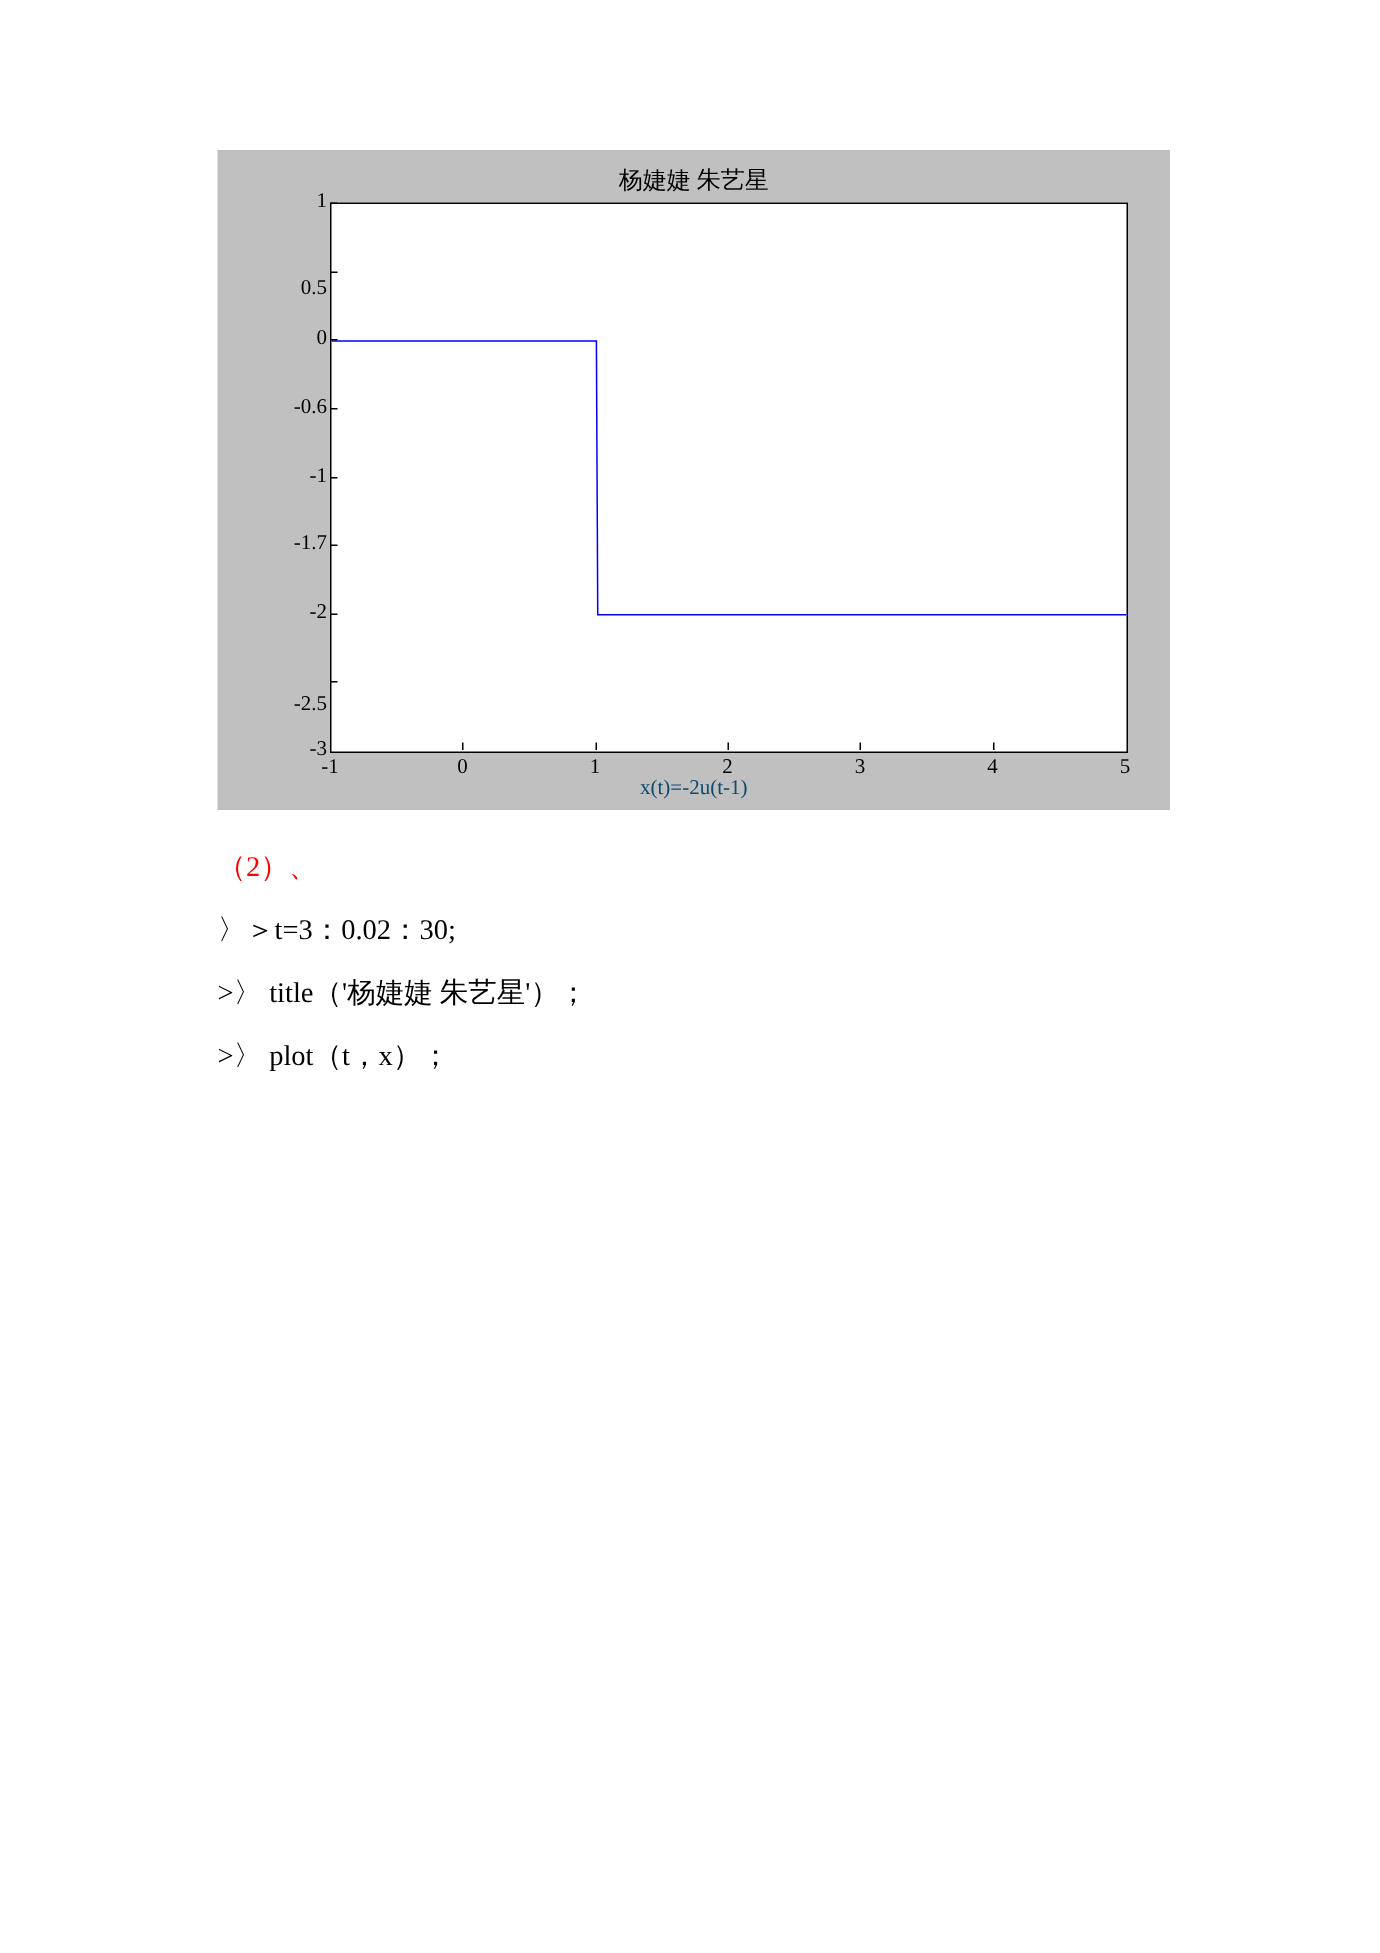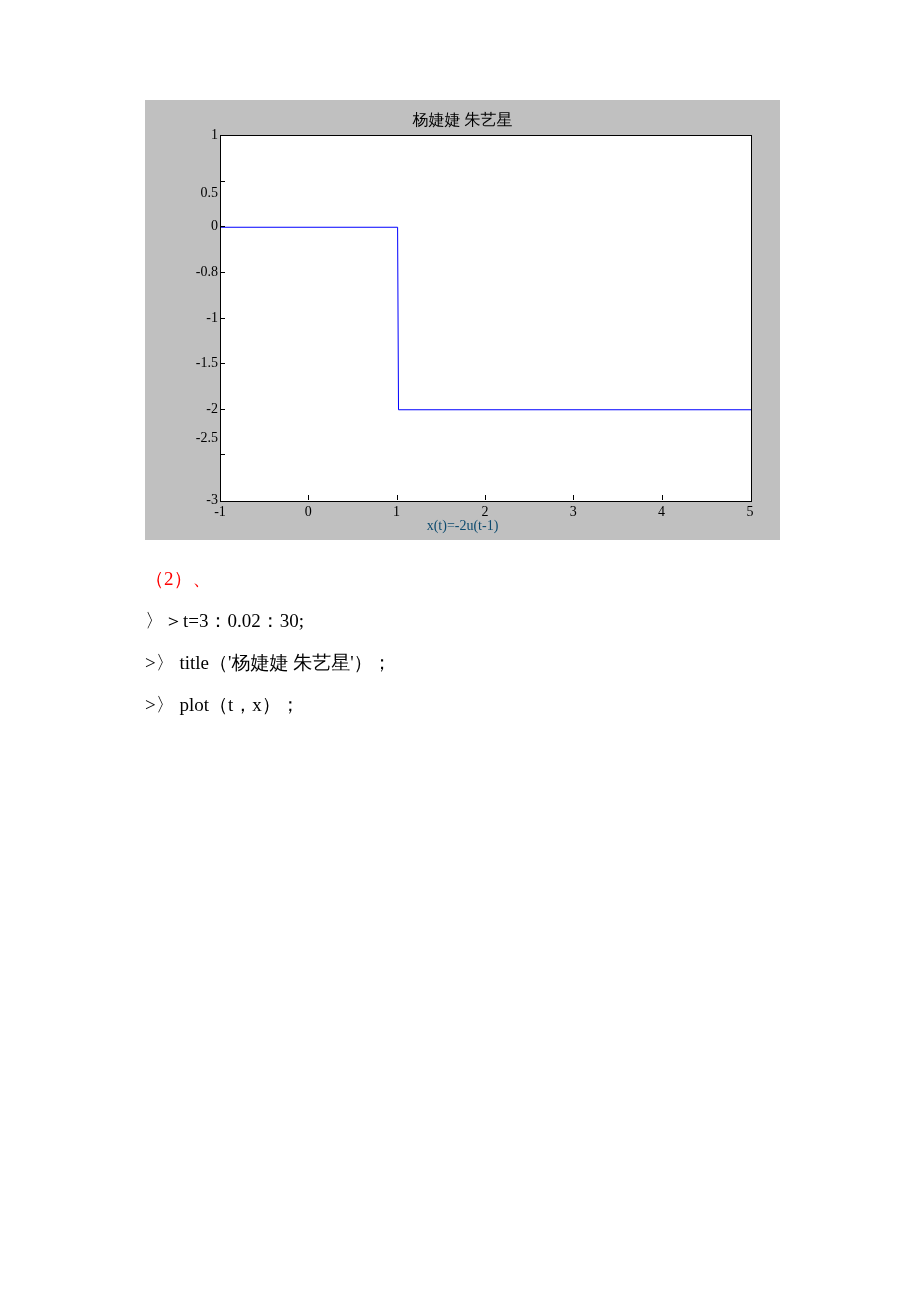--- a/index.html
+++ b/index.html
@@ -121,25 +121,25 @@
 
     <div class="plot-area">
       <svg width="530" height="365">
         <polyline class="step-line" points="0,91.25 176.6,91.25 177.5,273.75 530,273.75"></polyline>
       </svg>
     </div>
 
     <div class="y-tick" style="top:35px;">1</div>
     <div class="y-tick" style="top:93px;">0.5</div>
     <div class="y-tick" style="top:126.25px;">0</div>
-    <div class="y-tick" style="top:171.9px;">-0.8</div>
+    <div class="y-tick" style="top:171.9px;">-0.6</div>
     <div class="y-tick" style="top:217.5px;">-1</div>
-    <div class="y-tick" style="top:263.1px;">-1.5</div>
+    <div class="y-tick" style="top:263.1px;">-1.7</div>
     <div class="y-tick" style="top:308.75px;">-2</div>
-    <div class="y-tick" style="top:338px;">-2.5</div>
+    <div class="y-tick" style="top:370px;">-2.5</div>
     <div class="y-tick" style="top:400px;">-3</div>
 
     <div class="tick-mark-y" style="top:35px;"></div>
     <div class="tick-mark-y" style="top:80.6px;"></div>
     <div class="tick-mark-y" style="top:126.25px;"></div>
     <div class="tick-mark-y" style="top:171.9px;"></div>
     <div class="tick-mark-y" style="top:217.5px;"></div>
     <div class="tick-mark-y" style="top:263.1px;"></div>
     <div class="tick-mark-y" style="top:308.75px;"></div>
     <div class="tick-mark-y" style="top:354.4px;"></div>

